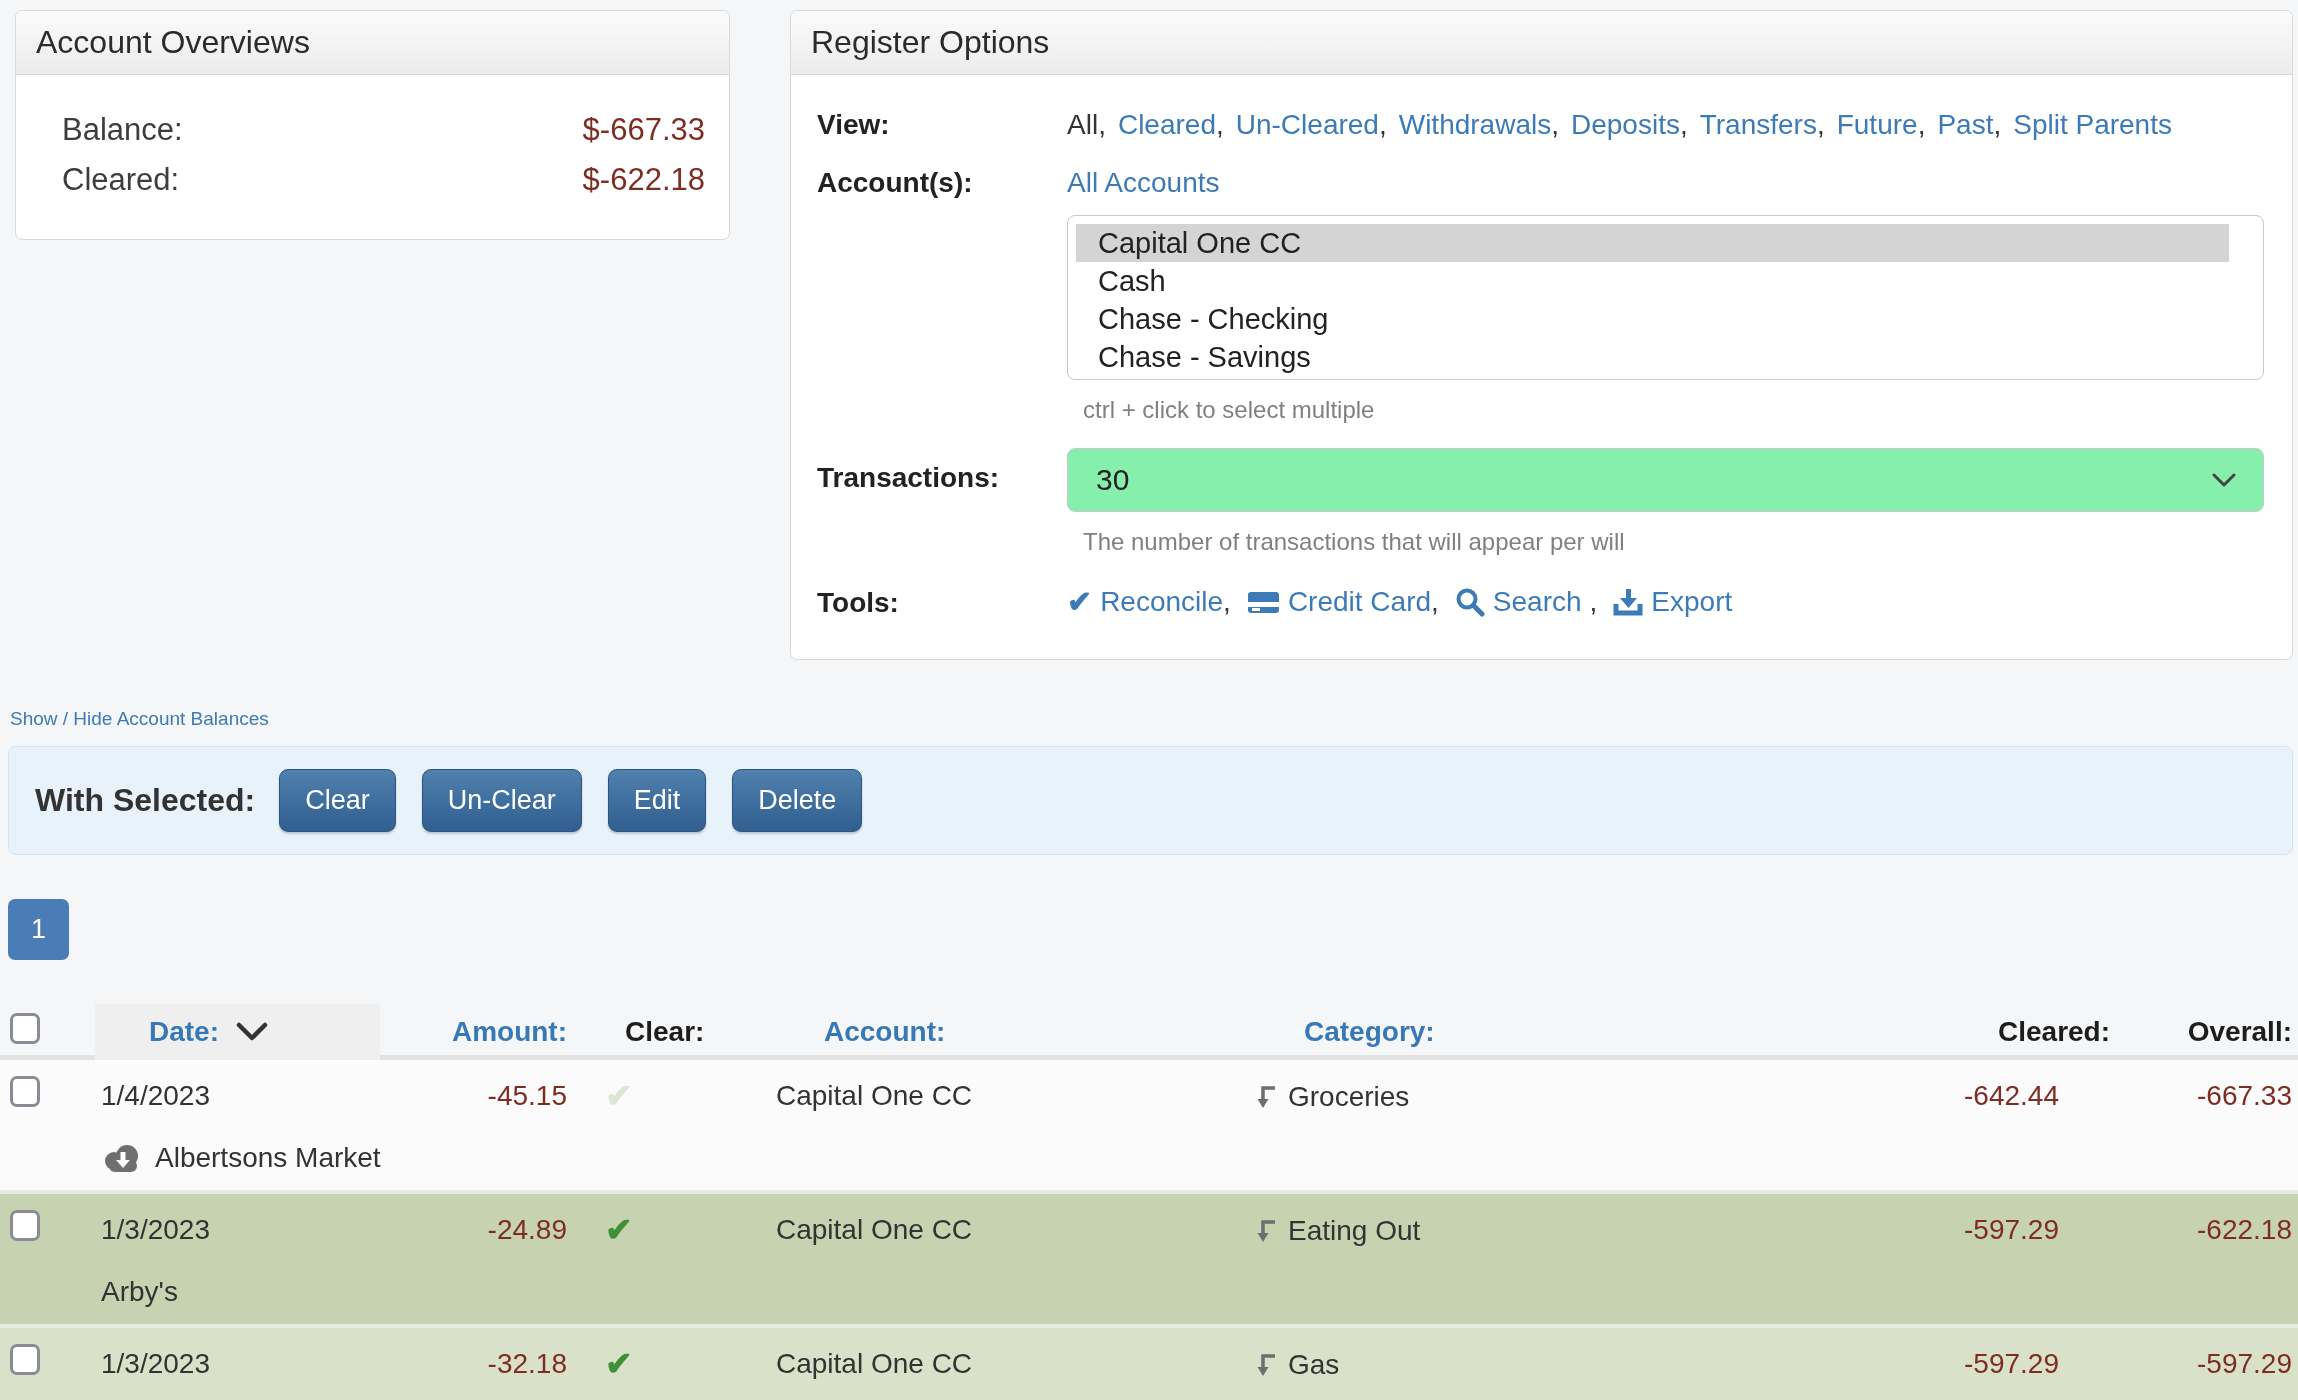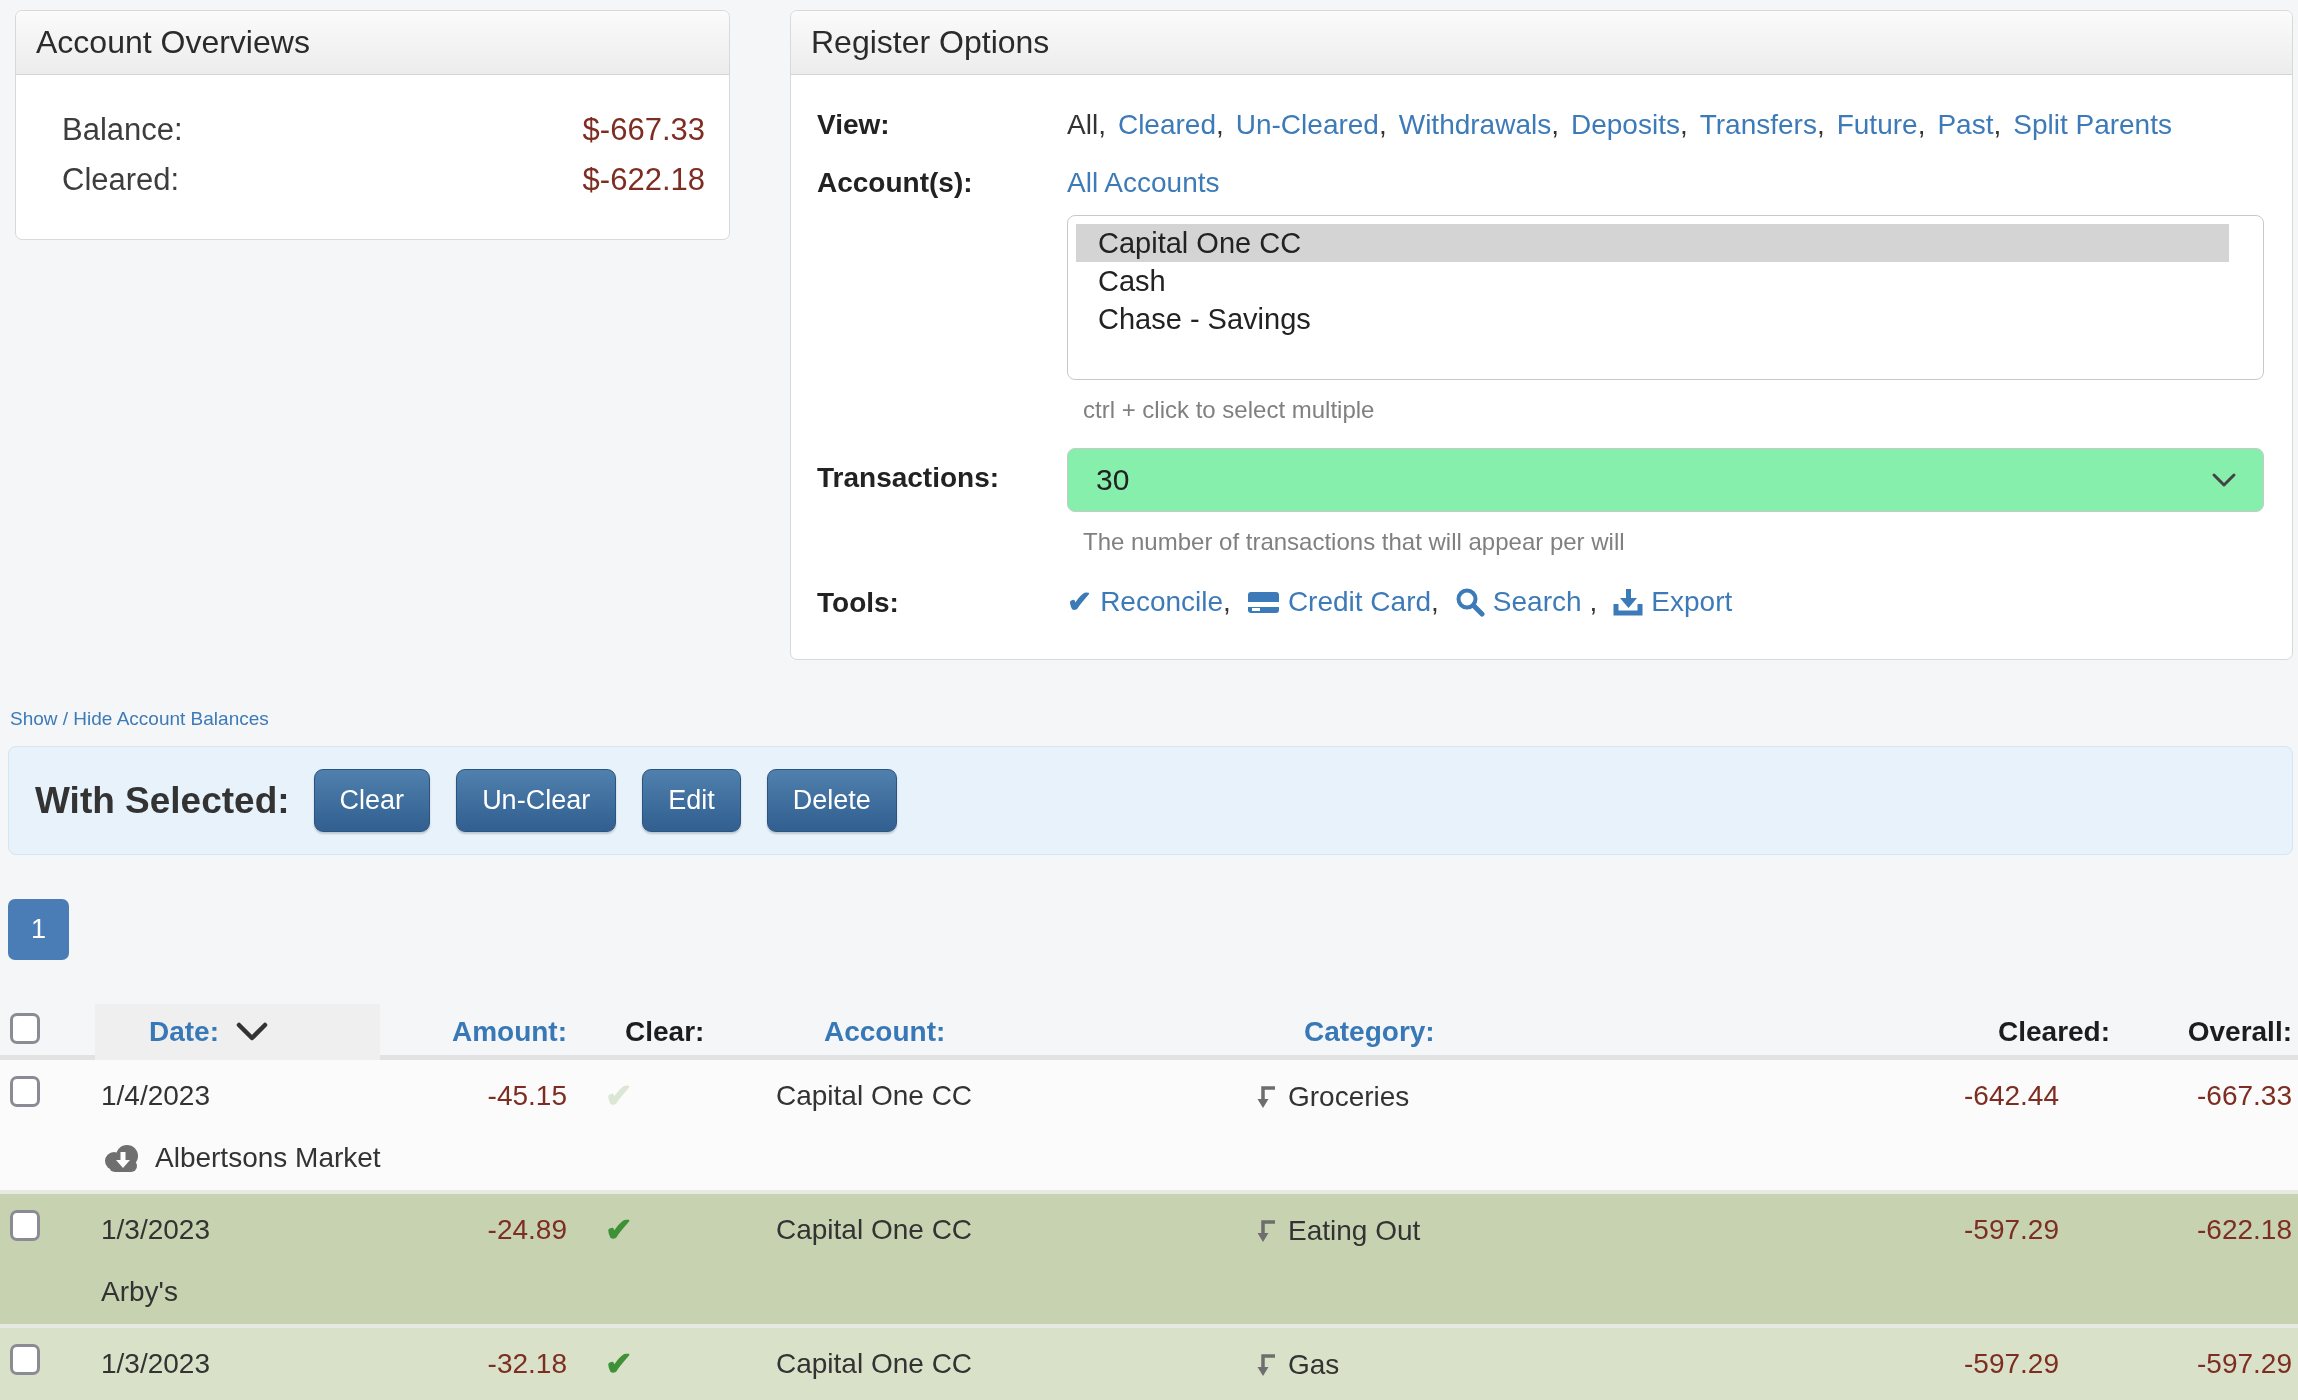--- a/index.html
+++ b/index.html
@@ -50,21 +50,21 @@
   .tool .glyph-check { color:#3d7ab8; font-size:30px; font-weight:bold; }
   .tools .comma { margin-right:16px; }
 
   
   .showhide { display:inline-block; margin:48px 0 0 10px; font-size:19px; }
   .bulkbar {
     margin:16px 5px 0 8px;
     background:#e8f2fb; border:1px solid #d3e6f6; border-radius:8px;
     padding:22px 26px; display:flex; align-items:center;
   }
-  .bulkbar .bl { font-size:37px; font-weight:bold; color:#333; margin-right:24px; }
+  .bulkbar .bl { font-size:32px; font-weight:bold; color:#333; margin-right:24px; }
   .btn {
     background:linear-gradient(180deg,#5080ad 0%,#305f90 100%);
     border:1px solid #2b5480; border-radius:9px;
     color:#fff; font-size:27px; font-family:"Liberation Sans",sans-serif;
     padding:15px 25px; margin-right:26px; cursor:pointer;
     box-shadow:0 2px 2px rgba(0,0,0,0.18);
   }
   .pagebtn {
     display:inline-block; margin:44px 0 0 8px;
     background:#4a7cb5; border:none; border-radius:7px;
@@ -155,20 +155,21 @@
       <div class="reg-row" style="margin-bottom:0;">
         <span class="reg-label">Account(s):</span>
         <span><a>All Accounts</a></span>
       </div>
       <div class="reg-row" style="margin-bottom:0; align-items:start;">
         <span></span>
         <div>
           <div class="listbox">
             <div class="opt sel">Capital One CC</div>
             <div class="opt">Cash</div>
+            <div class="opt">Chase - Checking</div>
             <div class="opt">Chase - Savings</div>
           </div>
           <div class="hint">ctrl + click to select multiple</div>
         </div>
       </div>
 
       <div class="reg-row" style="margin-top:24px; margin-bottom:0; align-items:start;">
         <span class="reg-label" style="padding-top:14px;">Transactions:</span>
         <div>
           <div class="selectbox">

